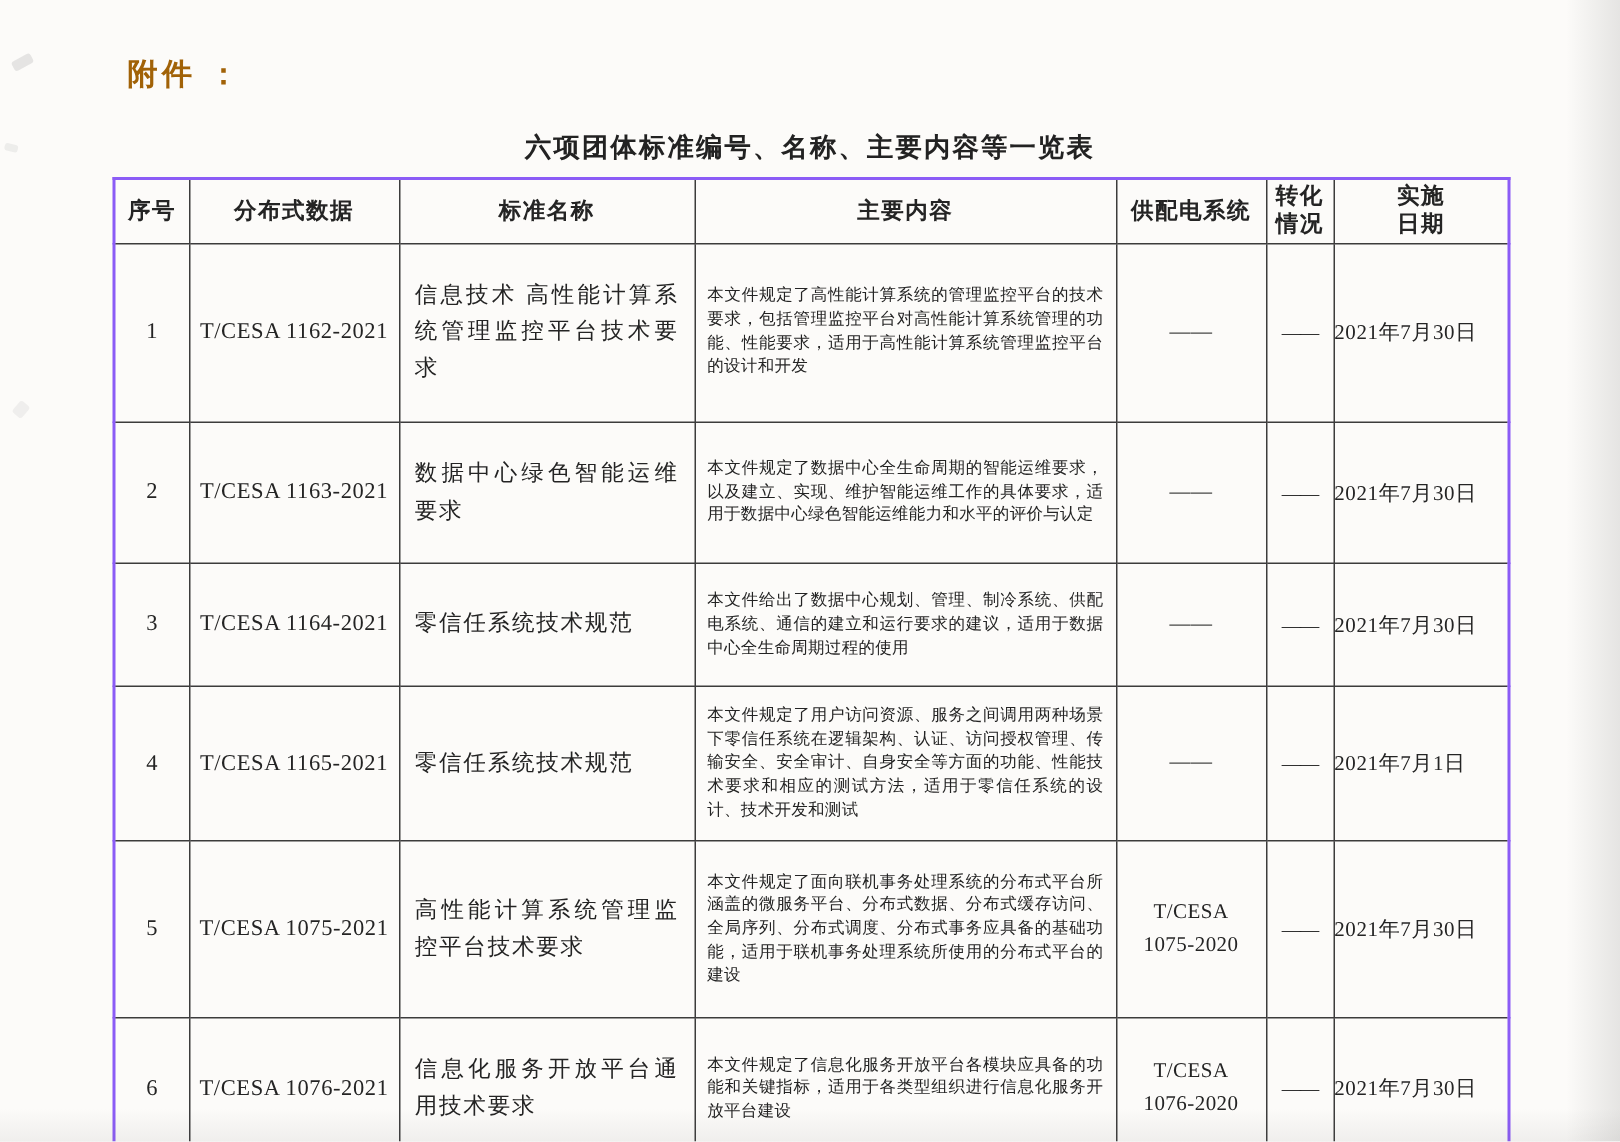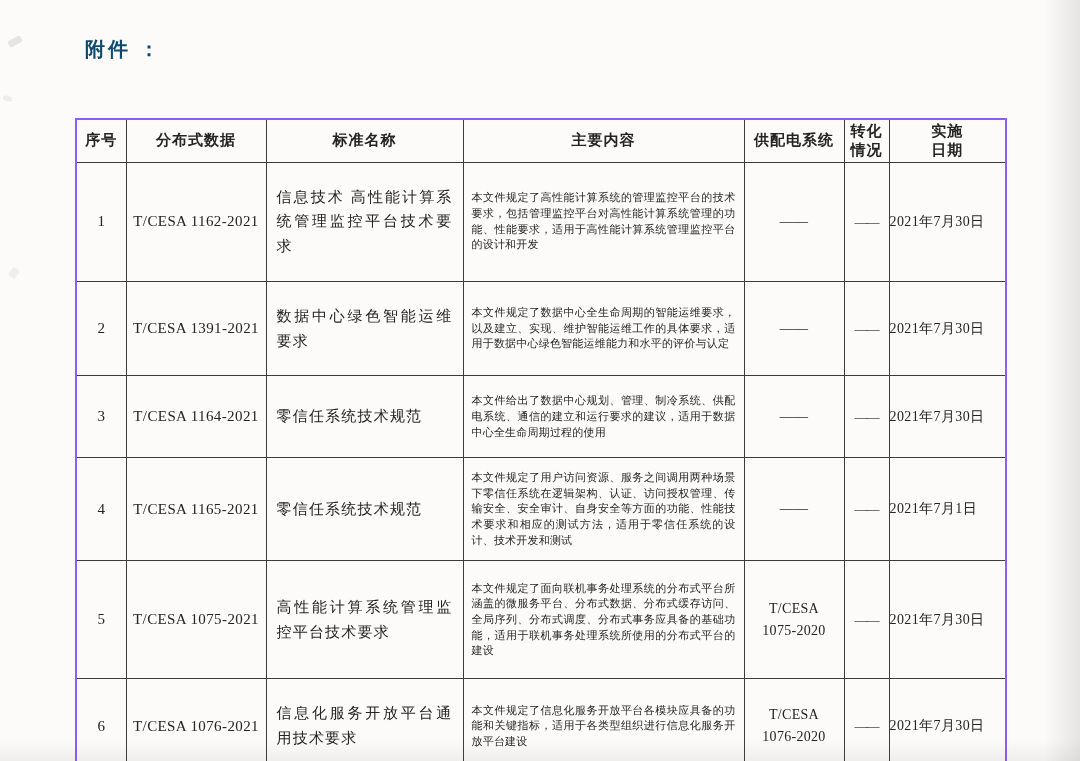--- a/index.html
+++ b/index.html
@@ -31,21 +31,21 @@
   .smudge.s1 { left: 8px;  top: 38px;  width: 14px; height: 7px;  transform: rotate(-28deg); }
   .smudge.s2 { left: 3px;  top: 96px;  width: 9px;  height: 5px;  transform: rotate(15deg); opacity: 0.22; }
   .smudge.s3 { left: 10px; top: 268px; width: 8px;  height: 10px; transform: rotate(40deg); opacity: 0.18; }
 
   .attachment-label {
     position: absolute;
     left: 85px; top: 36px;
     font-size: 20px;
     font-weight: bold;
     letter-spacing: 3px;
-    color: #0c4a6e;
+    color: #a16207;
   }
   .doc-title {
     position: absolute;
     left: 75px; top: 86px;
     width: 930px;
     text-align: center;
     font-size: 17.5px;
     font-weight: bold;
     letter-spacing: 1.5px;
     color: #222;
@@ -105,20 +105,21 @@
 </style>
 </head>
 <body>
 
 <div class="page">
   <div class="smudge s1"></div>
   <div class="smudge s2"></div>
   <div class="smudge s3"></div>
 
   <div class="attachment-label">附件 ：</div>
+  <div class="doc-title">六项团体标准编号、名称、主要内容等一览表</div>
 
   <table class="standards">
     <colgroup>
       <col class="w-no">
         <col class="w-code">
         <col class="w-name">
         <col class="w-content">
       <col class="w-replace">
         <col class="w-conv">
         <col class="w-date">
@@ -141,21 +142,21 @@
         <td class="c-code">T/CESA 1162-2021</td>
         <td class="c-name">信息技术 高性能计算系统管理监控平台技术要求</td>
         <td class="c-content">本文件规定了高性能计算系统的管理监控平台的技术要求，包括管理监控平台对高性能计算系统管理的功能、性能要求，适用于高性能计算系统管理监控平台的设计和开发</td>
         <td class="c-replace">——</td>
         <td class="c-conv">——</td>
         <td class="c-date">2021年7月30日</td>
       </tr>
 
       <tr class="h-r2">
         <td class="c-no">2</td>
-        <td class="c-code">T/CESA 1391-2021</td>
+        <td class="c-code">T/CESA 1163-2021</td>
         <td class="c-name">数据中心绿色智能运维要求</td>
         <td class="c-content">本文件规定了数据中心全生命周期的智能运维要求，以及建立、实现、维护智能运维工作的具体要求，适用于数据中心绿色智能运维能力和水平的评价与认定</td>
         <td class="c-replace">——</td>
         <td class="c-conv">——</td>
         <td class="c-date">2021年7月30日</td>
       </tr>
 
       <tr class="h-r3">
         <td class="c-no">3</td>
         <td class="c-code">T/CESA 1164-2021</td>

